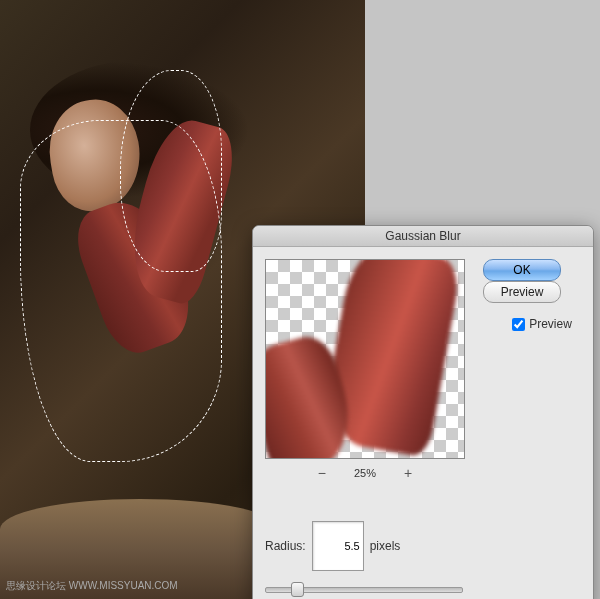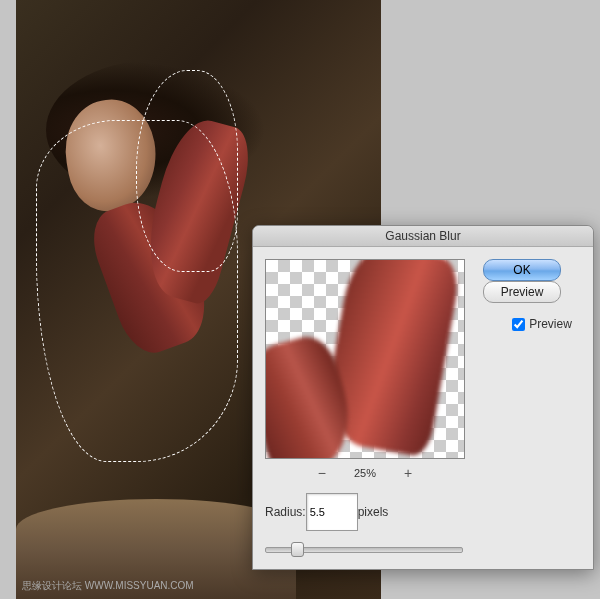--- a/index.html
+++ b/index.html
@@ -8,21 +8,21 @@
       width: 600px;
       height: 599px;
       overflow: hidden;
       font-family: "Lucida Grande", Arial, sans-serif;
       font-size: 11px;
       background: #c5c5c5;
       position: relative;
     }
     .canvas-image {
       position: absolute;
-      left: 16px;
+      left: 0;
       top: 0;
       width: 365px;
       height: 599px;
       background: linear-gradient(135deg, #3a2f1f 0%, #2a1f15 25%, #4a3825 50%, #2a1f12 75%, #3a2a1a 100%);
       overflow: hidden;
     }
     .figure {
       position: absolute;
       left: 30px;
       top: 60px;
@@ -215,31 +215,33 @@
       color: #333;
       margin-left: 40px;
     }
     .preview-check input {
       margin: 0;
     }
     .radius-row {
       padding: 0 12px 10px 12px;
       display: flex;
       align-items: center;
+      gap: 6px;
       font-size: 12px;
       color: #333;
+      margin-top: 28px;
     }
     .radius-input {
       width: 44px;
       height: 16px;
       border: 1px solid #999;
       background: #fff;
       font-size: 11px;
-      text-align: left;
-      padding: 10px 3px;
+      text-align: right;
+      padding: 16px 3px;
       box-shadow: inset 1px 1px 2px rgba(0,0,0,0.15);
     }
     .slider-row {
       padding: 0 12px 14px 12px;
     }
     .slider {
       width: 198px;
       position: relative;
       height: 14px;
     }

